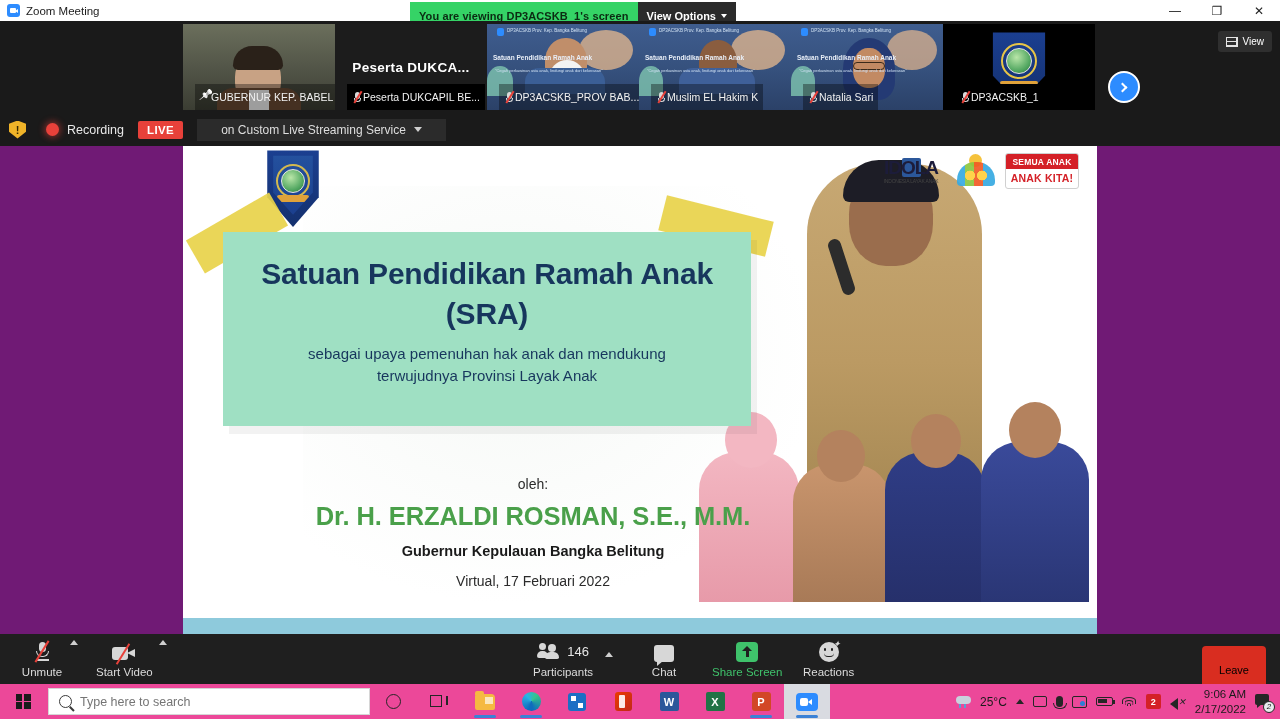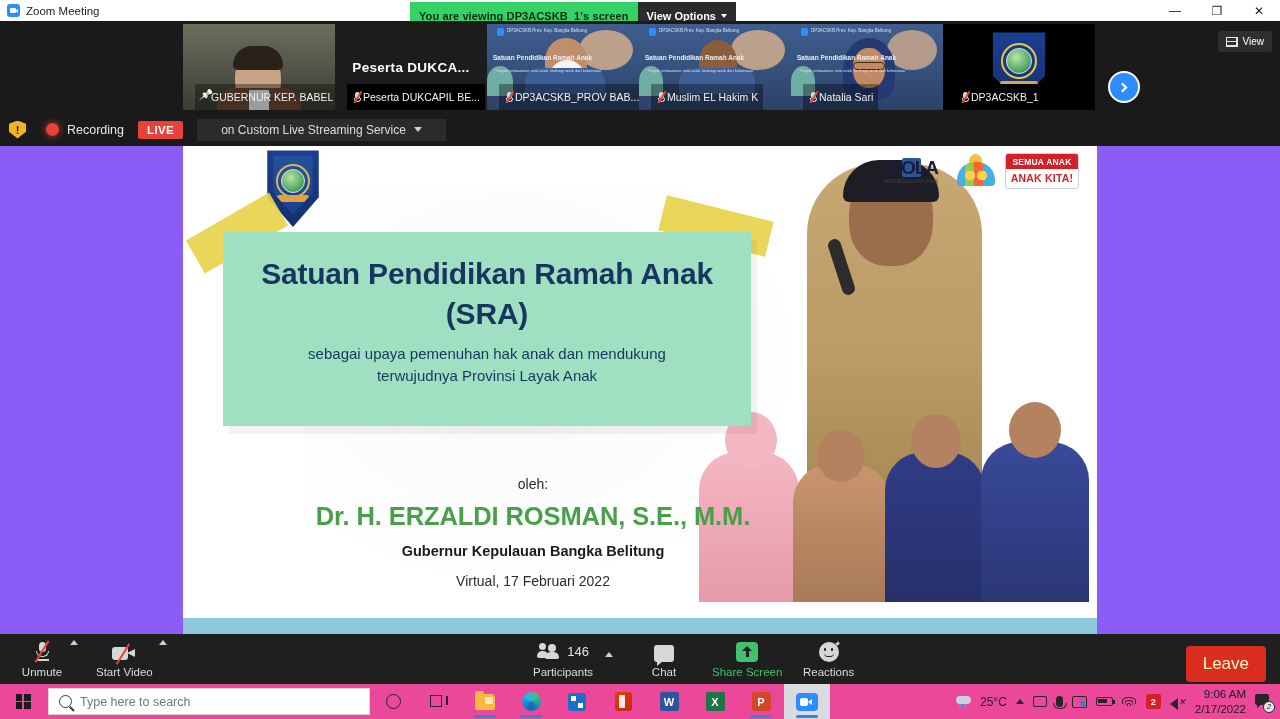--- a/index.html
+++ b/index.html
@@ -165,21 +165,21 @@
   }
   .live-service span { font-size: 12px; color: #dedede; }
   .chev-down-sm {
     width: 0; height: 0; border-left: 4px solid transparent;
     border-right: 4px solid transparent; border-top: 5px solid #cfcfcf;
   }
 
   
   .stage {
     position: absolute; left: 0; top: 146px; width: 1280px; height: 488px;
-    background: #8b5cf6;
+    background: #701a75;
   }
   .slide {
     position: absolute; left: 183px; top: 0; width: 914px; height: 488px;
     background: #ffffff; overflow: hidden;
   }
   .slide-bottom-bar {
     position: absolute; left: 0; bottom: 0; width: 100%; height: 16px;
     background: #8ecadc;
   }
   
@@ -369,21 +369,21 @@
   .ico-share { width: 22px; height: 20px; background: #3fc26b; border-radius: 4px; position: relative; }
   .ico-share .up { position: absolute; left: 9.5px; top: 7px; width: 3px; height: 8px; background: #1f1f1f; }
   .ico-share .uparrow { position: absolute; left: 6px; top: 4px; width: 0; height: 0; border-left: 5px solid transparent; border-right: 5px solid transparent; border-bottom: 5px solid #1f1f1f; }
   .ico-react { width: 20px; height: 20px; border-radius: 50%; background: #d7d7d7; position: relative; }
   .ico-react .e1, .ico-react .e2 { position: absolute; top: 6px; width: 2.5px; height: 2.5px; border-radius: 50%; background: #1f1f1f; }
   .ico-react .e1 { left: 5px; } .ico-react .e2 { left: 12px; }
   .ico-react .m { position: absolute; left: 5px; top: 11px; width: 10px; height: 4px; border-bottom: 1.6px solid #1f1f1f; border-radius: 0 0 6px 6px; }
   .ico-react .spark { position: absolute; right: -2px; top: -3px; color: #d7d7d7; font-size: 9px; }
   .leave-btn {
     position: absolute; right: 14px; top: 12px; background: #d92d20;
-    color: #fef9c3; font-size: 17px; padding: 8px 17px; border-radius: 4px;
+    color: #000000; font-size: 11px; padding: 18px 17px; border-radius: 4px;
     cursor: pointer;
   }
 
   
   .taskbar {
     position: absolute; left: 0; top: 684px; width: 1280px; height: 35px;
     background: #ec4899; display: flex; align-items: center;
   }
   .start-btn { width: 46px; height: 35px; display: flex; align-items: center; justify-content: center; cursor: pointer; }
   .win-logo { width: 15px; height: 15px; display: grid; grid-template-columns: 1fr 1fr; grid-template-rows: 1fr 1fr; gap: 1.6px; }

